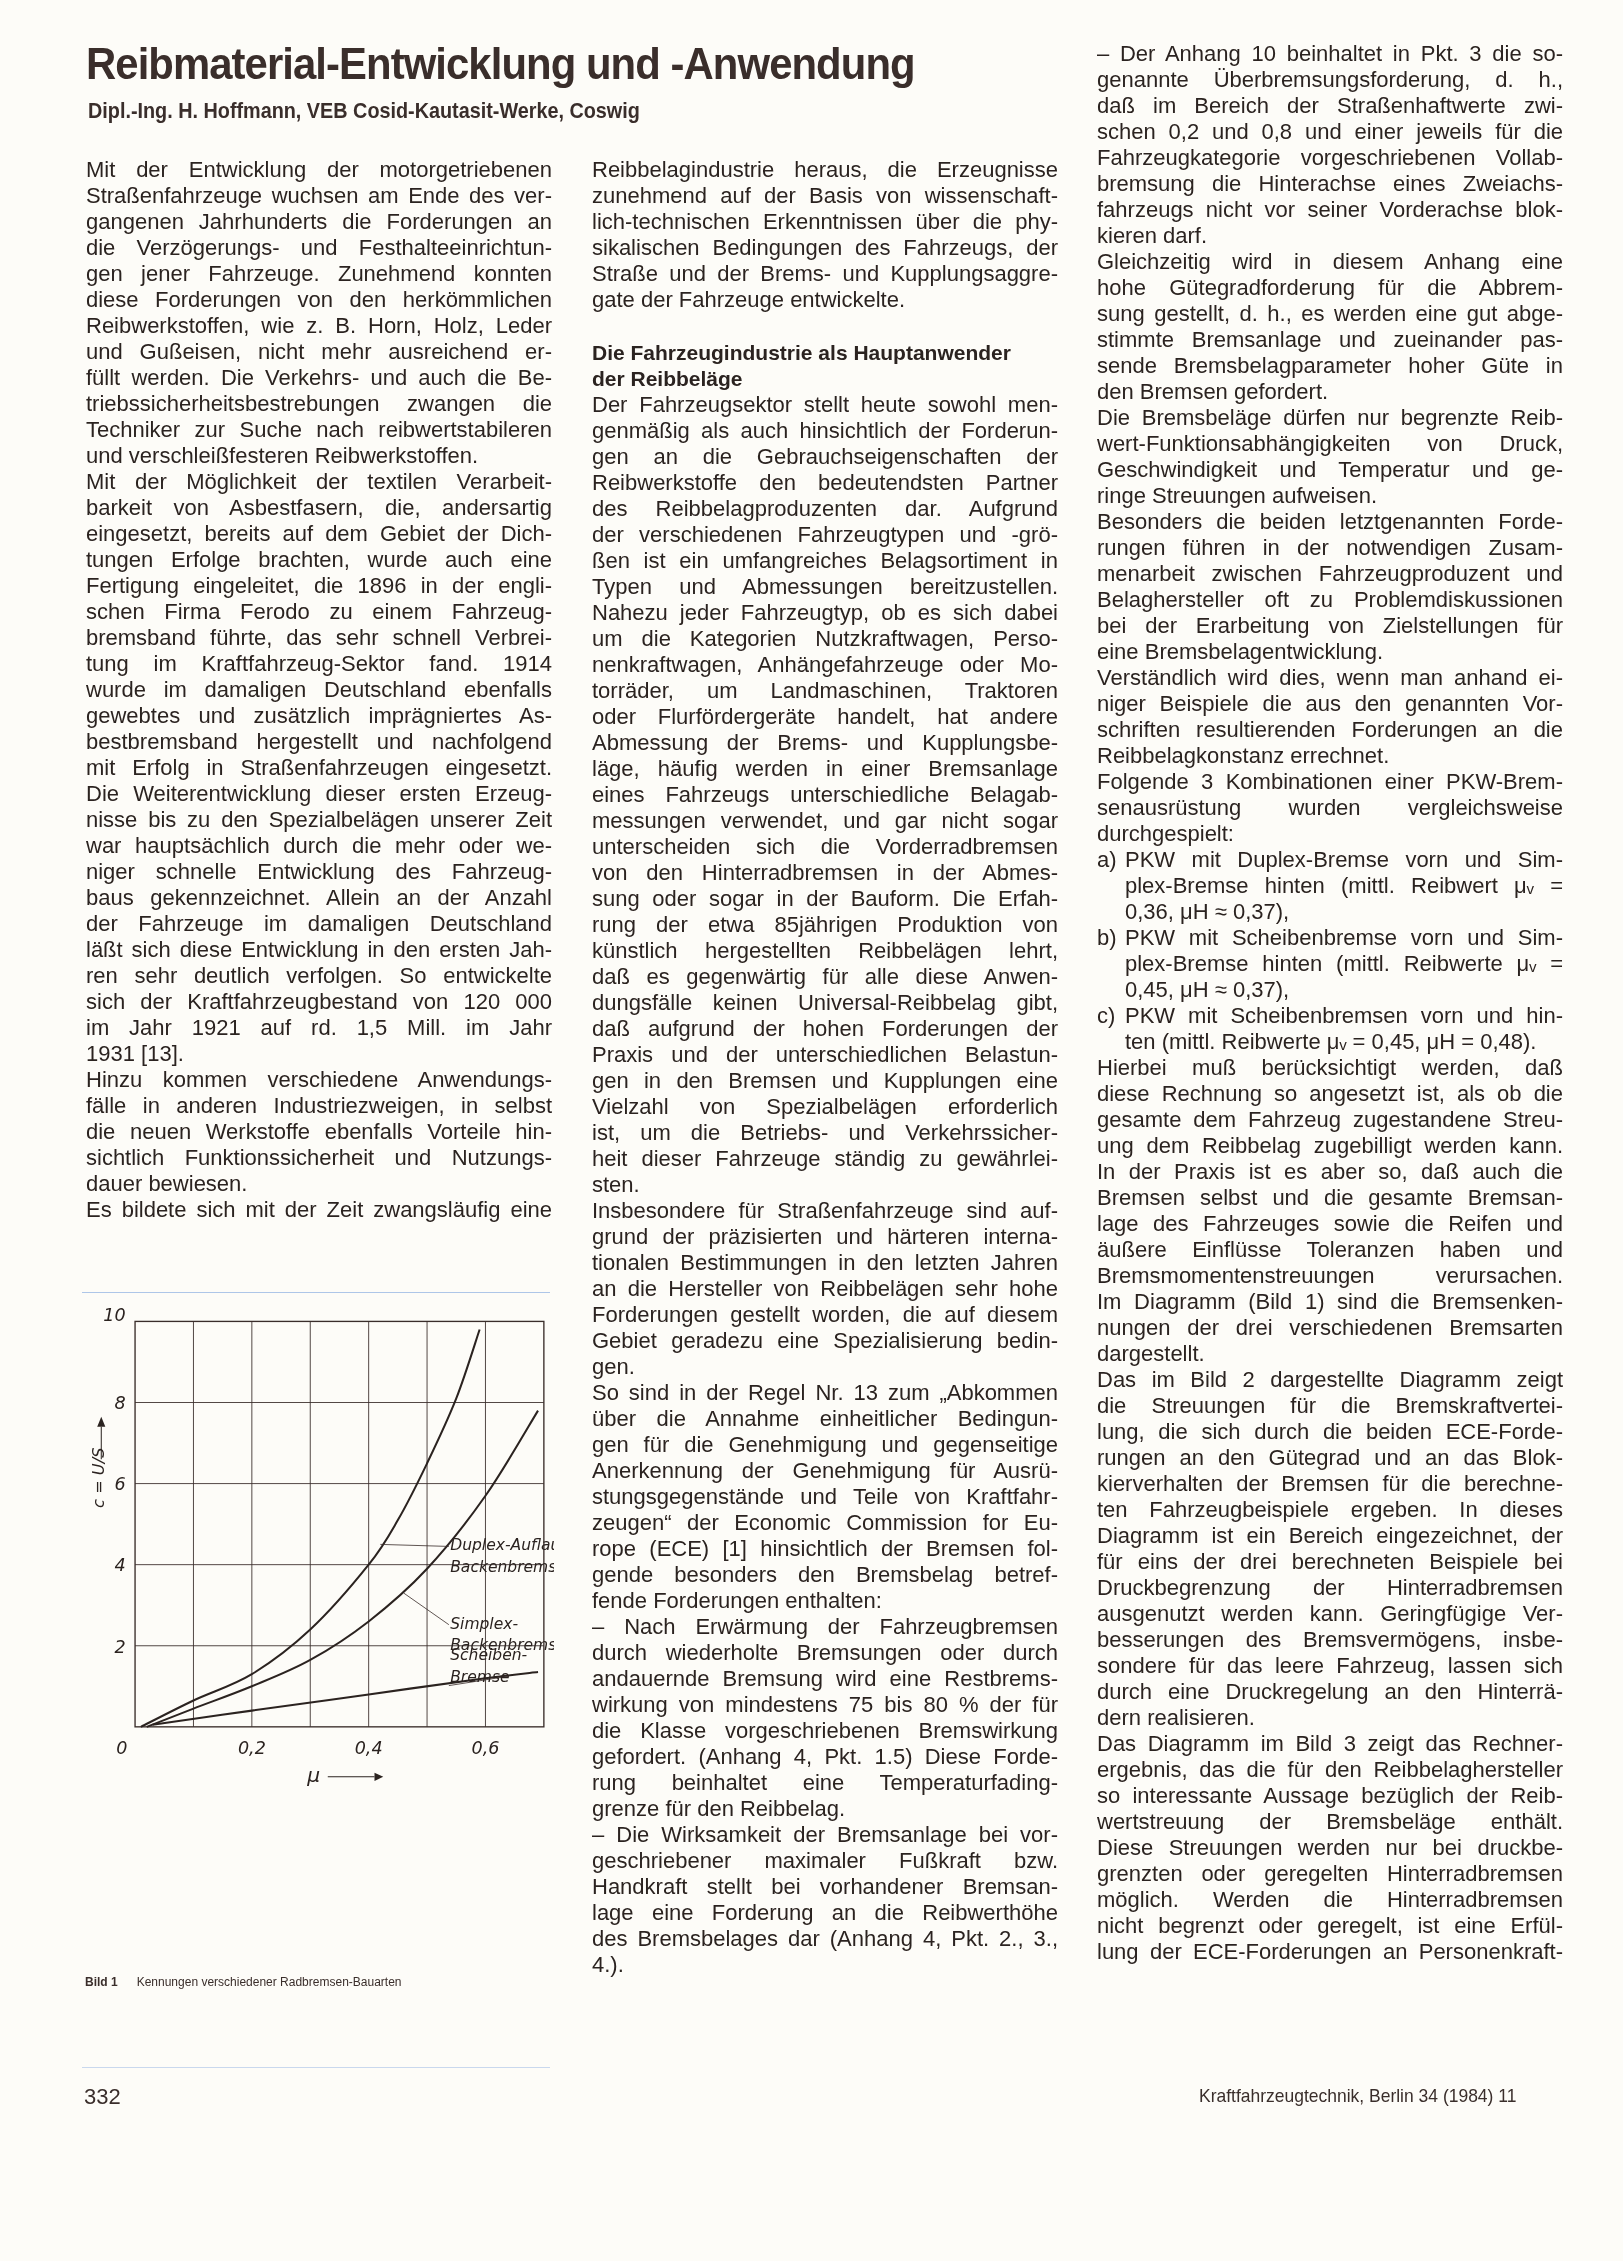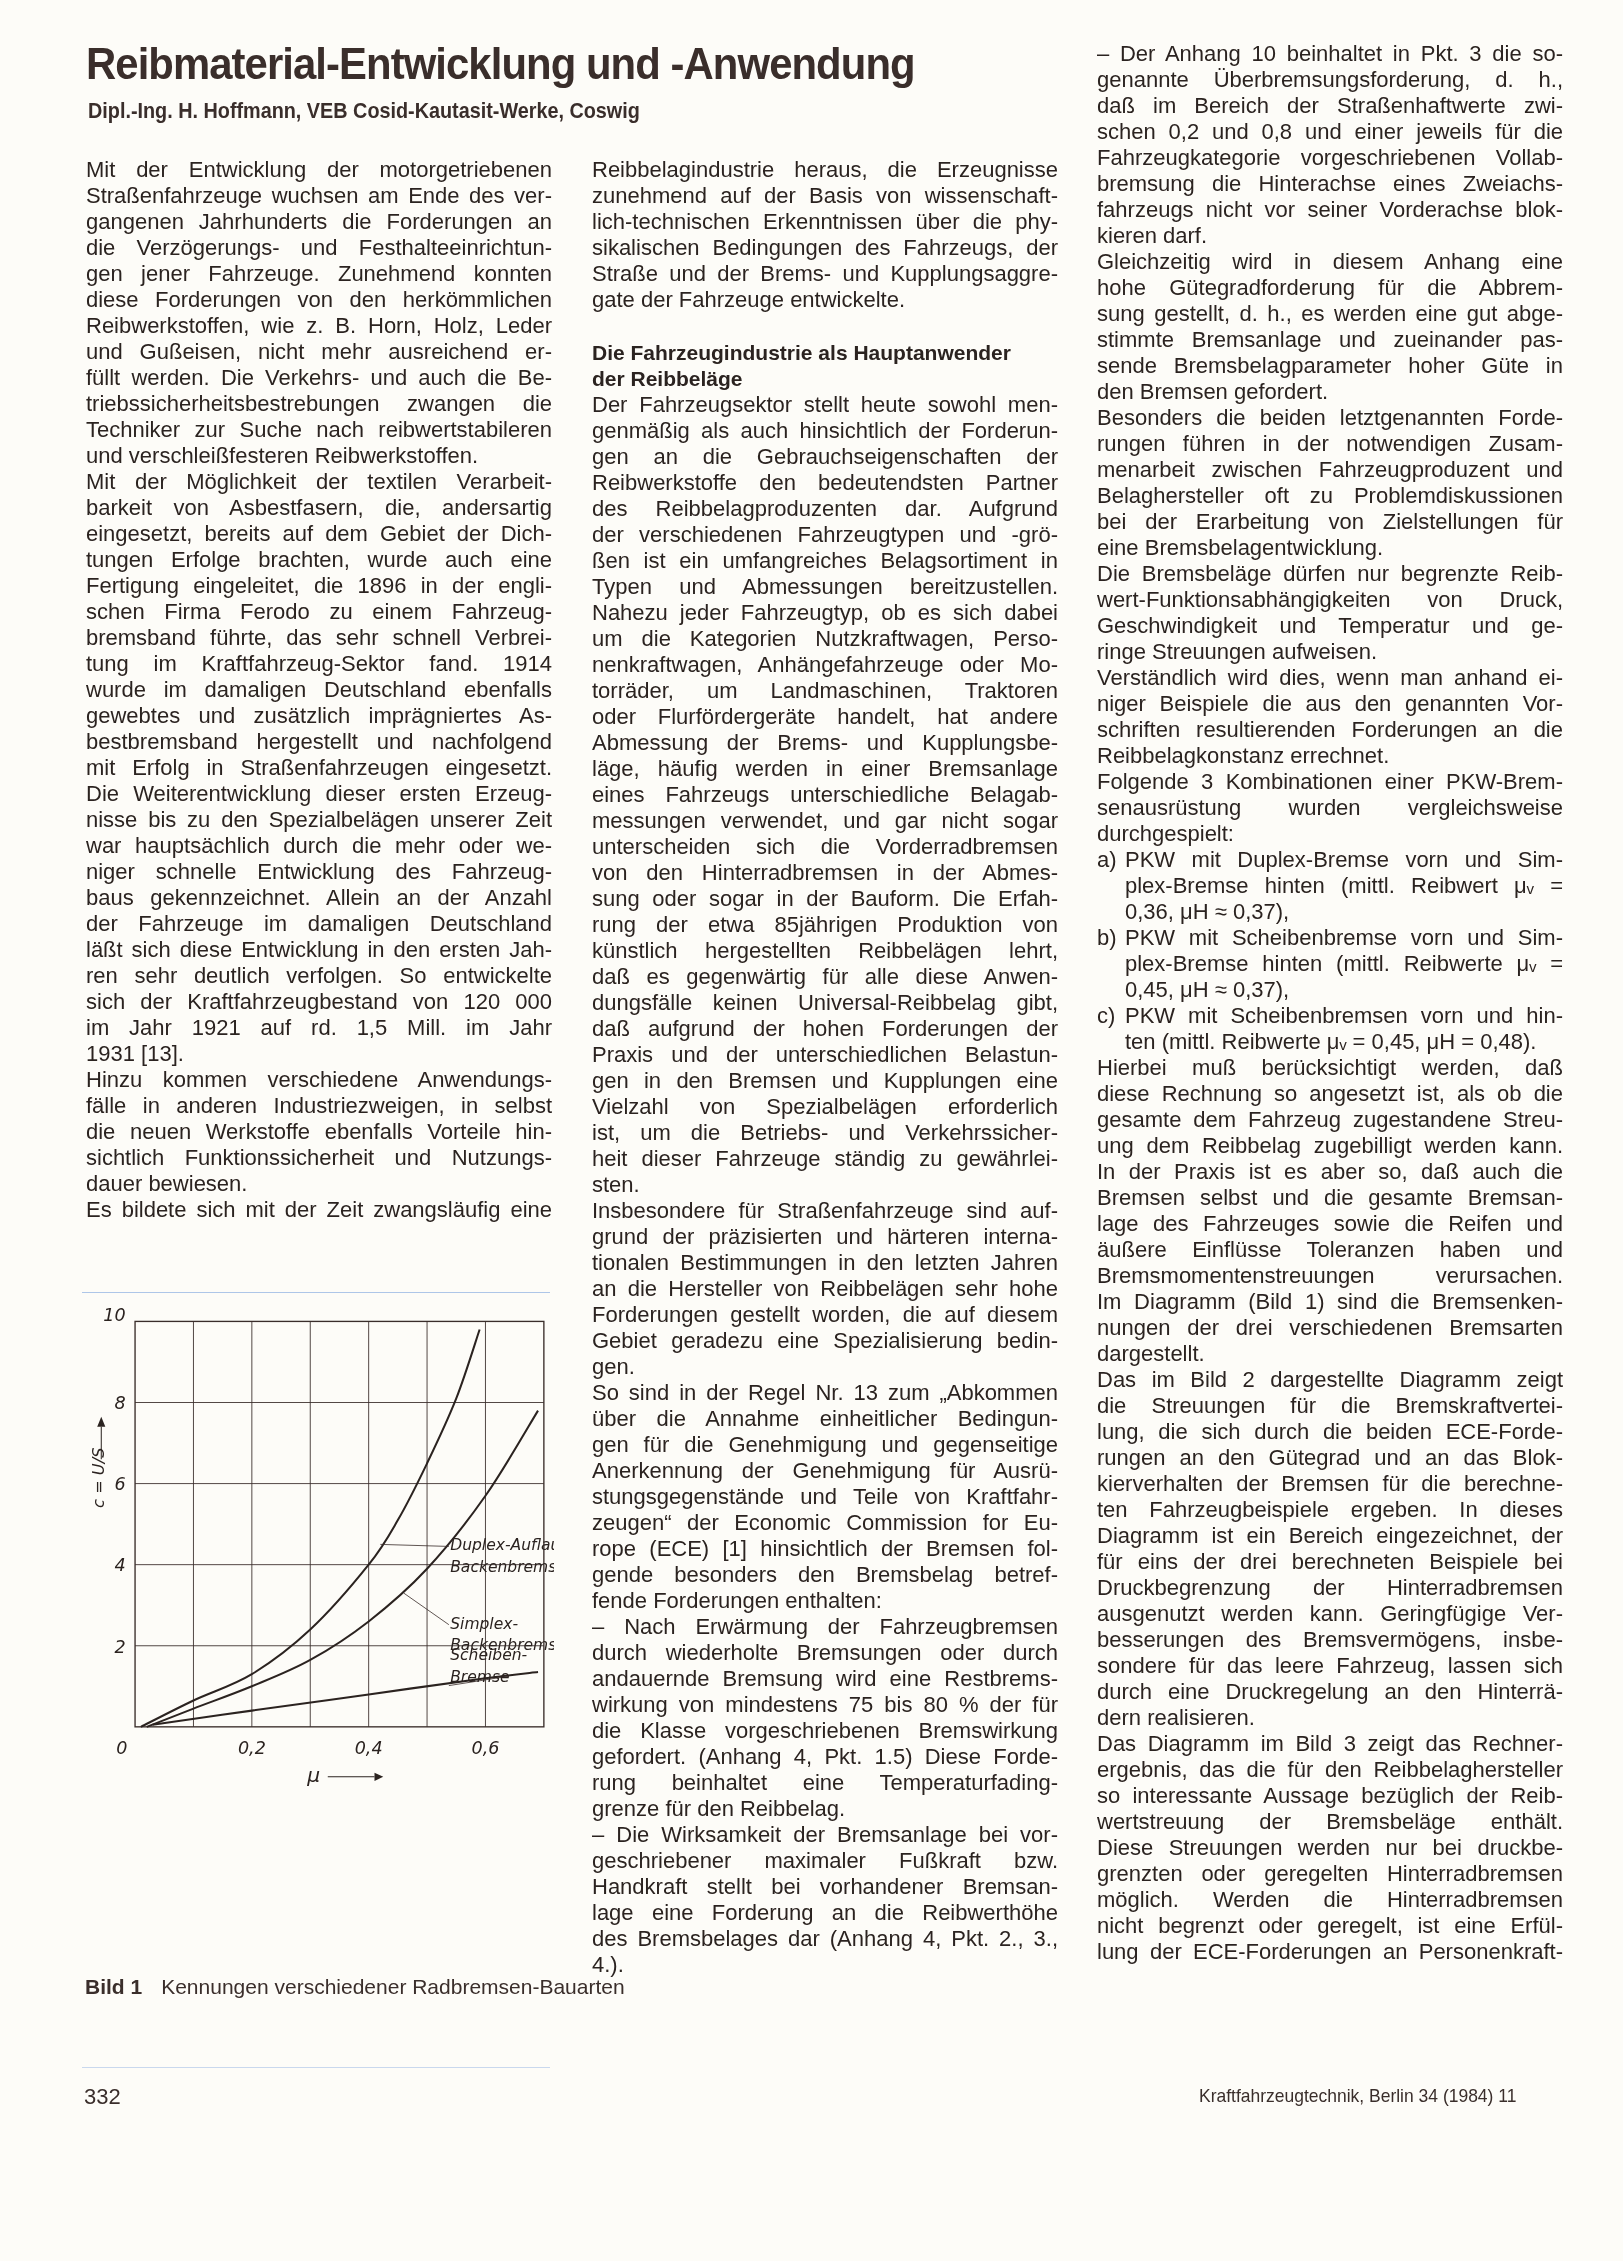--- a/index.html
+++ b/index.html
@@ -13,21 +13,21 @@
   .col p { margin:0; }
   .col .line { display:block; white-space:nowrap; text-align-last:justify; text-align:justify; }
   .col .last { text-align-last:left; }
   .col1 { left:86px; top:157px; width:466px; }
   .col2 { left:592px; top:157px; width:466px; }
   .col3 { left:1097px; top:41px; width:466px; }
   .heading { font-weight:bold; font-size:21px; }
   .rule { position:absolute; left:82px; top:1292px; width:468px; height:1.4px; background:#aec6e8; }
   .rule2 { position:absolute; left:82px; top:2067px; width:468px; height:1.4px; background:#c9d8ee; }
   #chart { position:absolute; left:81px; top:1301px; }
-  .caption { position:absolute; left:85px; top:1975px; font-size:21px; white-space:nowrap; color:#3a2e2b; }
+  .caption { position:absolute; left:85px; top:1975px; font-size:12px; white-space:nowrap; color:#3a2e2b; }
   .caption b { margin-right:19px; }
   .footer-left { position:absolute; left:84px; top:2084px; font-size:22px; color:#3a2e2b; }
   .footer-right { position:absolute; left:1199px; top:2085px; font-size:19px; color:#3a2e2b; white-space:nowrap; transform:scaleX(0.92); transform-origin:left top; }
   .chart-text { font-family:"DejaVu Sans", sans-serif; font-style:italic; fill:#2b2320; }
 </style>
 </head>
 <body>
 
 <div class="title">Reibmaterial-Entwicklung und -Anwendung</div>
 <div class="byline">Dipl.-Ing. H. Hoffmann, VEB Cosid-Kautasit-Werke, Coswig</div>
@@ -241,32 +241,32 @@
     </p>
   <p>
       <span class="line">Gleichzeitig wird in diesem Anhang eine</span>
       <span class="line">hohe Gütegradforderung für die Abbrem-</span>
       <span class="line">sung gestellt, d. h., es werden eine gut abge-</span>
       <span class="line">stimmte Bremsanlage und zueinander pas-</span>
       <span class="line">sende Bremsbelagparameter hoher Güte in</span>
       <span class="line last">den Bremsen gefordert.</span>
     </p>
   <p>
+      <span class="line">Die Bremsbeläge dürfen nur begrenzte Reib-</span>
+      <span class="line">wert-Funktionsabhängigkeiten von Druck,</span>
+      <span class="line">Geschwindigkeit und Temperatur und ge-</span>
+      <span class="line last">ringe Streuungen aufweisen.</span>
+    </p>
+  <p>
       <span class="line">Besonders die beiden letztgenannten Forde-</span>
       <span class="line">rungen führen in der notwendigen Zusam-</span>
       <span class="line">menarbeit zwischen Fahrzeugproduzent und</span>
       <span class="line">Belaghersteller oft zu Problemdiskussionen</span>
       <span class="line">bei der Erarbeitung von Zielstellungen für</span>
       <span class="line last">eine Bremsbelagentwicklung.</span>
-    </p>
-  <p>
-      <span class="line">Die Bremsbeläge dürfen nur begrenzte Reib-</span>
-      <span class="line">wert-Funktionsabhängigkeiten von Druck,</span>
-      <span class="line">Geschwindigkeit und Temperatur und ge-</span>
-      <span class="line last">ringe Streuungen aufweisen.</span>
     </p>
   <p>
       <span class="line">Verständlich wird dies, wenn man anhand ei-</span>
       <span class="line">niger Beispiele die aus den genannten Vor-</span>
       <span class="line">schriften resultierenden Forderungen an die</span>
       <span class="line last">Reibbelagkonstanz errechnet.</span>
     </p>
   <p>
       <span class="line">Folgende 3 Kombinationen einer PKW-Brem-</span>
       <span class="line">senausrüstung wurden vergleichsweise</span>

